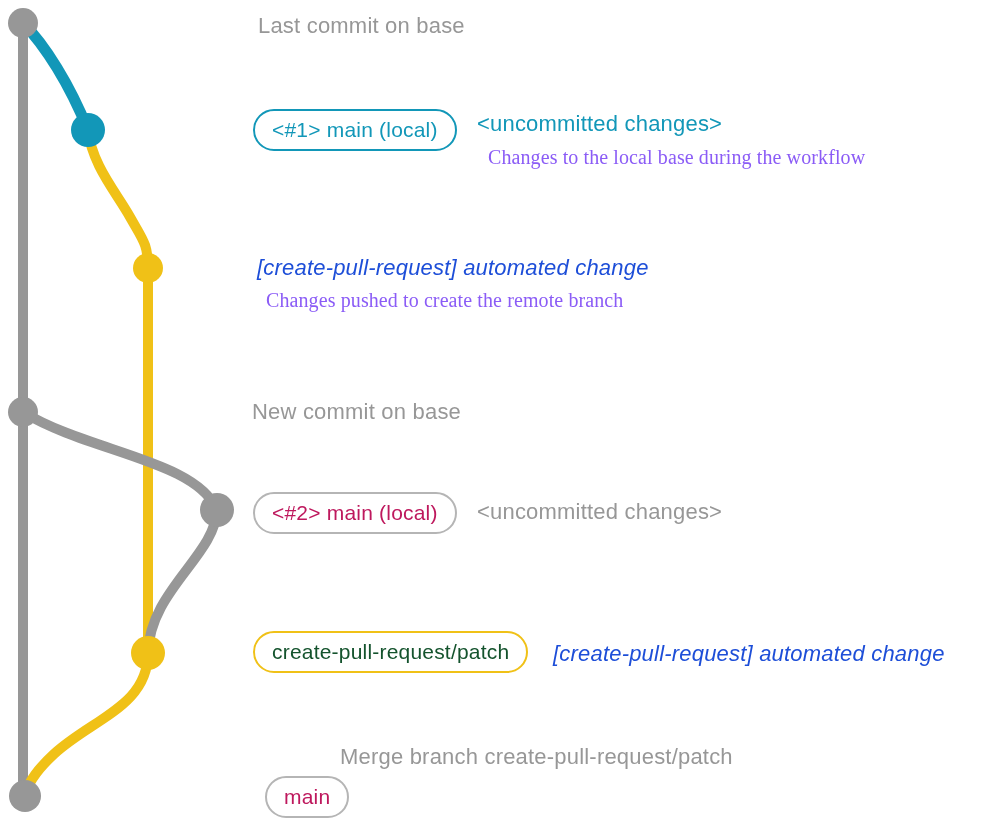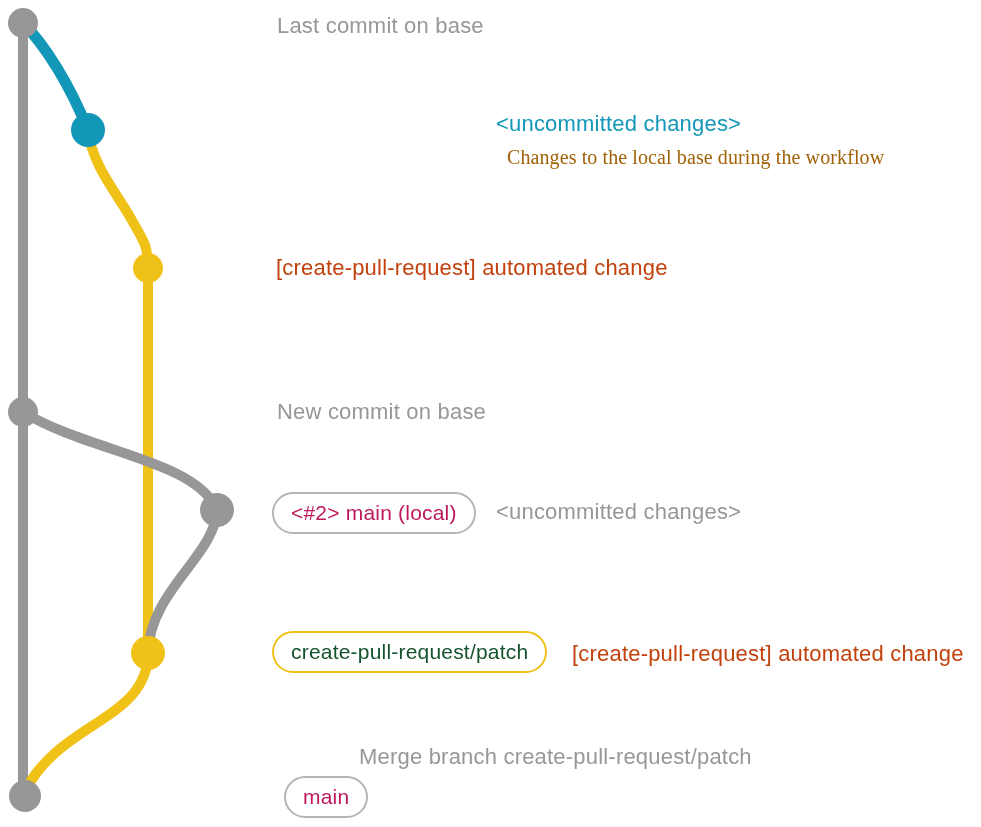--- a/index.html
+++ b/index.html
@@ -5,34 +5,34 @@
   html, body { margin: 0; padding: 0; background: #ffffff; }
   .canvas {
     position: relative;
     width: 981px;
     height: 827px;
     background: #ffffff;
     font-family: "Liberation Sans", sans-serif;
     overflow: hidden;
   }
   .graph-svg { position: absolute; left: 0; top: 0; }
-  .abs { position: absolute; white-space: nowrap; margin-left: 19px; }
+  .abs { position: absolute; white-space: nowrap; }
   .lbl {
     font-size: 22px;
     line-height: 26px;
     letter-spacing: 0.2px;
   }
   .gray-t  { color: #979797; }
   .teal-t  { color: #1297b8; }
-  .yellow-t{ color: #c2410c; }
+  .yellow-t{ color: #1d4ed8; font-style: italic; }
   .serif {
     font-family: "Liberation Serif", serif;
     font-size: 20px;
     line-height: 24px;
-    color: #a16207;
+    color: #8b5cf6;
     letter-spacing: 0.1px;
   }
   .badge {
     display: inline-block;
     box-sizing: border-box;
     border: 2px solid;
     border-radius: 21px;
     padding: 6px 17px 7px 17px;
     font-size: 21px;
     line-height: 25px;
@@ -63,26 +63,28 @@
     <circle cx="88" cy="130" r="17" fill="#1297b8"></circle>
     <circle cx="148" cy="268" r="15" fill="#f0c117"></circle>
     <circle cx="23" cy="412" r="15" fill="#979797"></circle>
     <circle cx="217" cy="510" r="17" fill="#979797"></circle>
     <circle cx="148" cy="653" r="17" fill="#f0c117"></circle>
     <circle cx="25" cy="796" r="16" fill="#979797"></circle>
   </svg>
 
   <div class="abs lbl gray-t" style="left:258px; top:13px;">Last commit on base</div>
 
+  <span class="abs badge badge-teal" style="left:253px; top:109px;">&lt;#1&gt; main (local)</span>
   <div class="abs lbl teal-t" style="left:477px; top:111px;">&lt;uncommitted changes&gt;</div>
   <div class="abs serif" style="left:488px; top:145px;">Changes to the local base during the workflow</div>
 
   <div class="abs lbl yellow-t" style="left:257px; top:255px;">[create-pull-request] automated change</div>
+  <div class="abs serif" style="left:266px; top:288px;">Changes pushed to create the remote branch</div>
 
-  <div class="abs lbl gray-t" style="left:258px; top:399px;">New commit on base</div>
+  <div class="abs lbl gray-t" style="left:252px; top:399px;">New commit on base</div>
 
   <span class="abs badge badge-gray" style="left:253px; top:492px;">&lt;#2&gt; main (local)</span>
   <div class="abs lbl gray-t" style="left:477px; top:499px;">&lt;uncommitted changes&gt;</div>
 
   <span class="abs badge badge-yellow" style="left:253px; top:631px;">create-pull-request/patch</span>
   <div class="abs lbl yellow-t" style="left:553px; top:641px;">[create-pull-request] automated change</div>
 
   <span class="abs badge badge-gray" style="left:265px; top:776px;">main</span>
   <div class="abs lbl gray-t" style="left:340px; top:744px;">Merge branch create-pull-request/patch</div>
 

